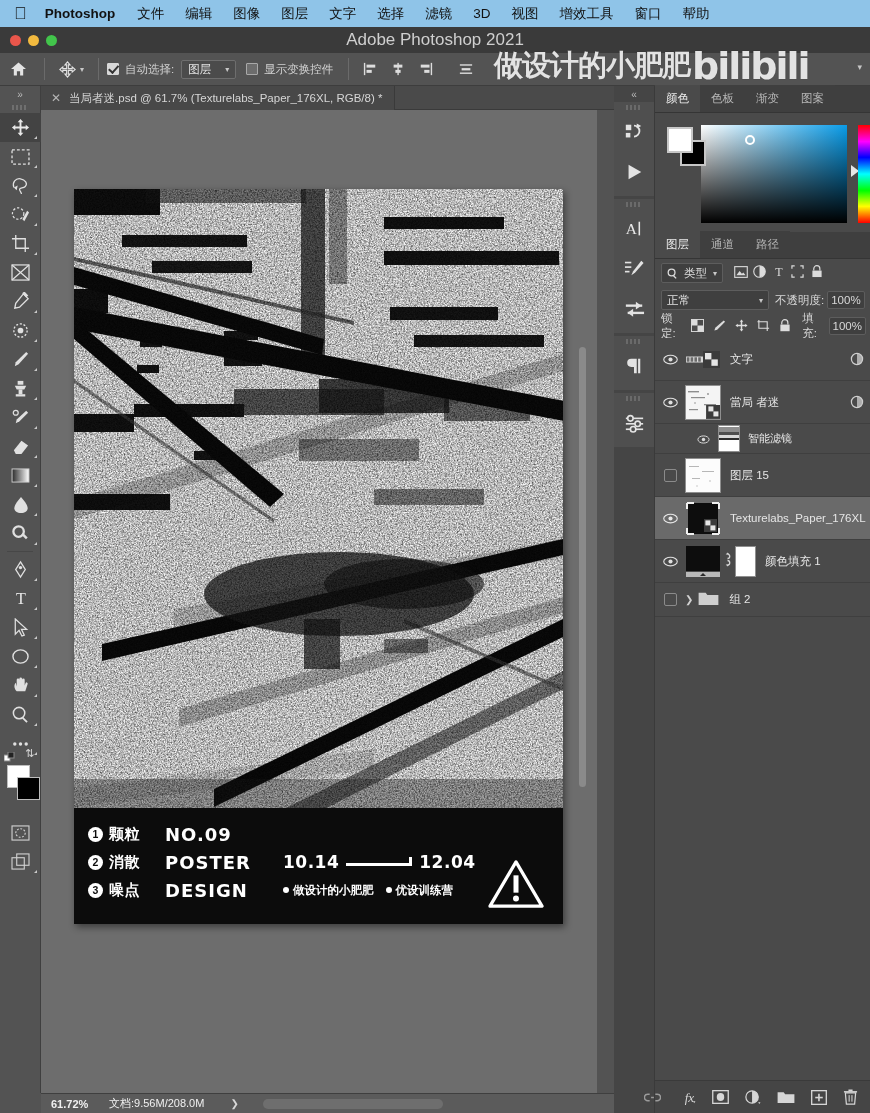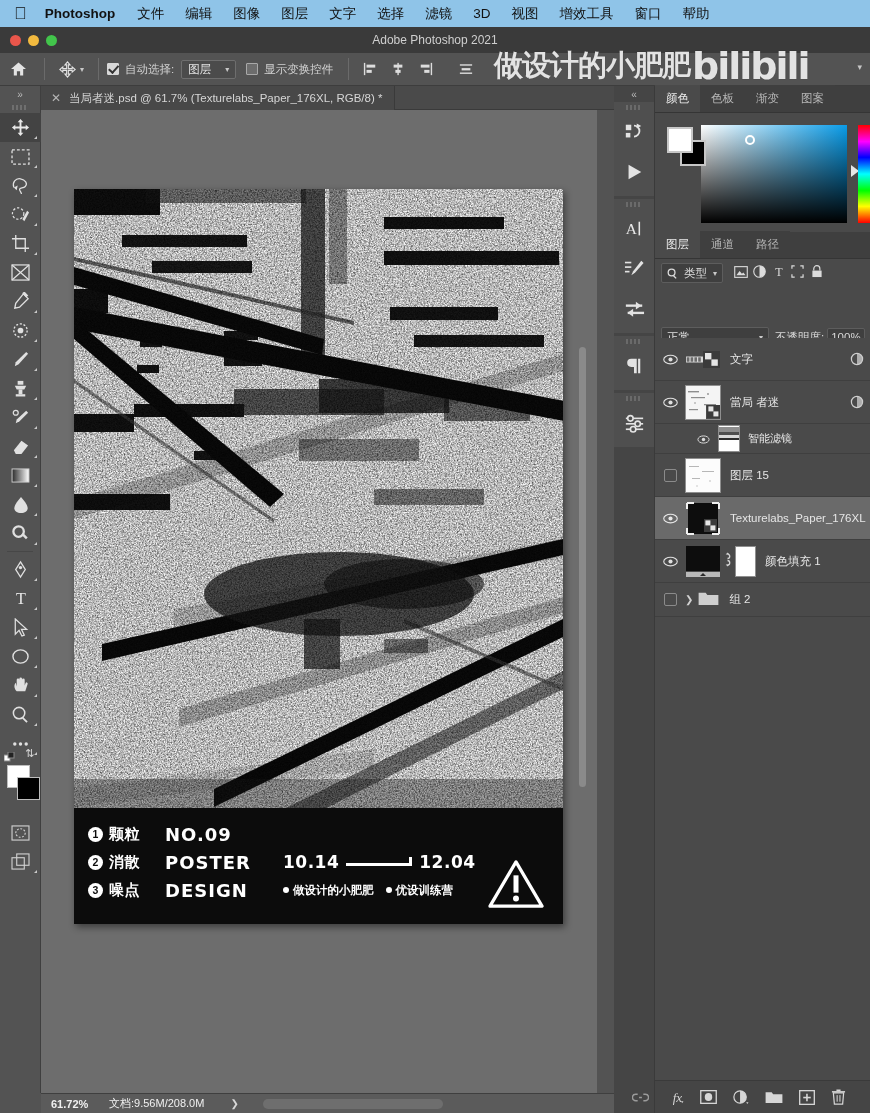--- a/index.html
+++ b/index.html
@@ -23,21 +23,21 @@
   .macbar .apple { font-size: 17px; line-height: 1; margin-right: 18px; color:#111; }
   .macbar .appname { font-weight: bold; margin-right: 22px; font-size: 13.5px; }
   .macbar .mi { margin-right: 21px; white-space: nowrap; }
 
   
   .titlebar {
     position: absolute; left: 0; top: 27px; width: 870px; height: 26px;
     background: #3a3a3a;
     display: flex; align-items: center; justify-content: center;
   }
-  .titlebar .title { font-size: 12px; color: #cfcfcf; }
+  .titlebar .title { font-size: 17px; color: #cfcfcf; }
   .traffic { position: absolute; left: 10px; top: 8px; display: flex; gap: 7px; }
   .dot { width: 11px; height: 11px; border-radius: 50%; }
   .dot.r { background: #e9564b; } .dot.y { background: #f2ba3f; } .dot.g { background: #42c54b; }
 
   
   .optionsbar {
     position: absolute; left: 0; top: 53px; width: 870px; height: 33px;
     background: #535353;
     display: flex; align-items: center;
     border-bottom: 1px solid #3d3d3d;
@@ -199,21 +199,21 @@
     background:#4a4a4a;
   }
   .filterbox {
     background:#3f3f3f; border:1px solid #5d5d5d; border-radius:2px; height:20px;
     display:flex; align-items:center; gap:6px; padding:0 5px; font-size:11.5px; color:#dcdcdc;
     margin-right: 8px;
   }
   .fic { width: 19px; text-align:center; color:#dcdcdc; font-size:12px; }
 
   .lp-blend {
-    height: 26px; display:flex; align-items:center; padding: 0 4px 0 6px; font-size:11.5px; color:#d8d8d8;margin-top:37px;
+    height: 26px; display:flex; align-items:center; padding: 0 4px 0 6px; font-size:11.5px; color:#d8d8d8;
   }
   .blendsel {
     background:#3f3f3f; border:1px solid #5d5d5d; border-radius:2px; height:20px; width:108px;
     display:flex; align-items:center; justify-content:space-between; padding: 0 5px; color:#e0e0e0;
     margin-right: 6px;
   }
   .opacityval { background:#3f3f3f; border:1px solid #5d5d5d; border-radius:2px; height:18px;
                 padding: 0 3px; display:inline-flex; align-items:center; margin-left:3px;}
   .lp-lock {
     height: 26px; display:flex; align-items:center; padding: 0 4px 0 6px; font-size:11.5px; color:#d8d8d8;
@@ -246,21 +246,21 @@
       linear-gradient(45deg, #cfcfcf 25%, transparent 25%, transparent 75%, #cfcfcf 75%);
     background-size: 8px 8px;
     background-position: 0 0, 4px 4px;
     background-color: #fff;
   }
   .smartbadge{ position:absolute; right:0; bottom:0; width:14px;height:14px;background:#4a4a4a;
                display:flex;align-items:center;justify-content:center;}
 
   .lp-bottom {
     position:absolute; left:0; bottom:0; width:215px; height:33px; background:#454545;
-    display:flex; align-items:center; justify-content:flex-end; gap:16px; padding-right: 24px;
+    display:flex; align-items:center; justify-content:flex-end; gap:16px; padding-right: 12px;
     border-top: 1px solid #3a3a3a;
   }
   .lpb { color:#d2d2d2; font-size: 13px; display:flex; align-items:center; }
 
   
   .statusbar {
     position:absolute; left: 41px; bottom: 0; width: 573px; height: 20px;
     background: #5b5b5b; display:flex; align-items:center; font-size: 11px; color:#f0f0f0;
     border-top: 1px solid #3f3f3f;
   }

